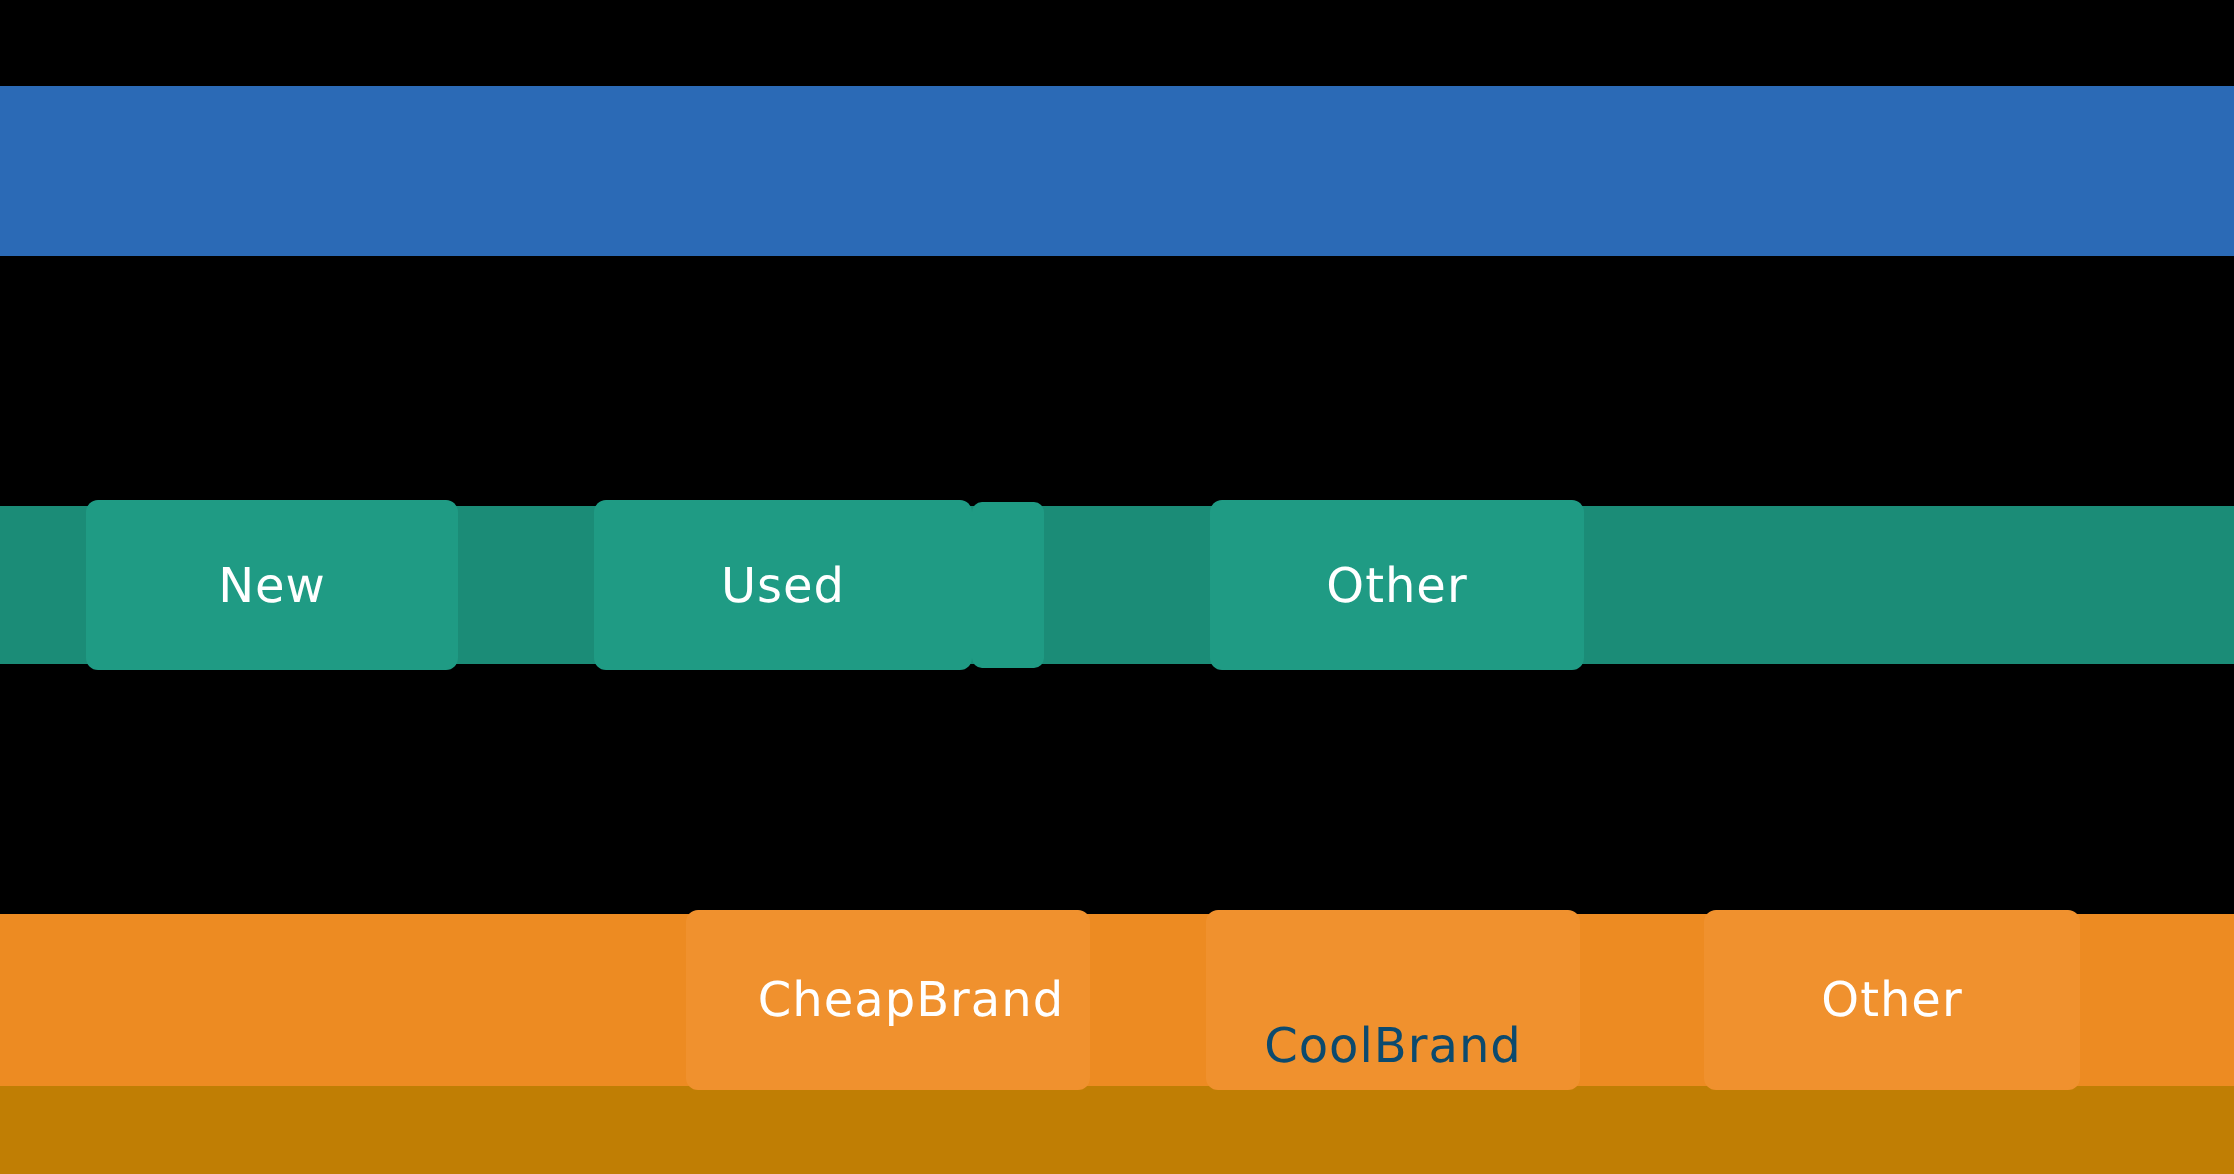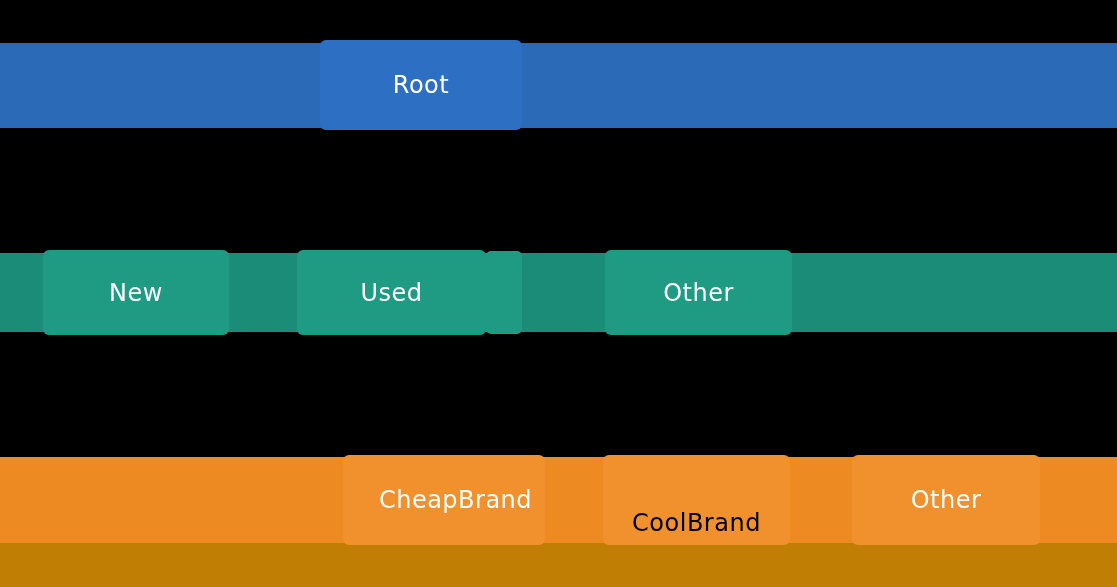--- a/index.html
+++ b/index.html
@@ -42,37 +42,34 @@
     white-space: nowrap;
     letter-spacing: 0.5px;
   }
 </style>
 </head>
 <body>
 
 <div class="stage" id="stage" style="background: rgb(0, 0, 0); width: 1117px; height: 587px;">
     <div class="bottom-strip" style="left: 0px; top: 543px; width: 1117px; height: 44px; background: rgb(192, 126, 4);"></div>
     <div class="strip" style="left: 0px; top: 43px; width: 1117px; height: 85px; background: rgb(43, 106, 182);"></div>
-    <div class="node" style="left: 320px; top: 40px; width: 202px; height: 90px; background: rgb(45, 111, 194);">
-      <span class="node-label" style="color: rgb(255, 255, 255); font-size: 24px;">Root</span>
-    </div>
     <div class="strip" style="left: 0px; top: 253px; width: 1117px; height: 79px; background: rgb(27, 140, 119);"></div>
     <div class="filler" style="left: 486px; top: 251px; width: 36px; height: 83px; background: rgb(31, 155, 132);"></div>
     <div class="node" style="left: 43px; top: 250px; width: 186px; height: 85px; background: rgb(31, 155, 132);">
       <span class="node-label" style="color: rgb(255, 255, 255); font-size: 24px;">New</span>
     </div>
     <div class="node" style="left: 297px; top: 250px; width: 189px; height: 85px; background: rgb(31, 155, 132);">
       <span class="node-label" style="color: rgb(255, 255, 255); font-size: 24px;">Used</span>
     </div>
     <div class="node" style="left: 605px; top: 250px; width: 187px; height: 85px; background: rgb(31, 155, 132);">
       <span class="node-label" style="color: rgb(255, 255, 255); font-size: 24px;">Other</span>
     </div>
     <div class="strip" style="left: 0px; top: 457px; width: 1117px; height: 86px; background: rgb(237, 139, 34);"></div>
     <div class="node" style="left: 343px; top: 455px; width: 202px; height: 90px; background: rgb(240, 145, 46);">
       <span class="node-label" style="color: rgb(255, 255, 255); font-size: 24px; margin-left: 23px;">CheapBrand</span>
     </div>
     <div class="node" style="left: 603px; top: 455px; width: 187px; height: 90px; background: rgb(240, 145, 46);">
-      <span class="node-label" style="color: #000000; font-size: 24px; margin-top: 46px;">CoolBrand</span>
+      <span class="node-label" style="color: #0c4a6e; font-size: 24px; margin-top: 46px;">CoolBrand</span>
     </div>
     <div class="node" style="left: 852px; top: 455px; width: 188px; height: 90px; background: rgb(240, 145, 46);">
       <span class="node-label" style="color: rgb(255, 255, 255); font-size: 24px;">Other</span>
     </div>
   </div>
 
 </body></html>

